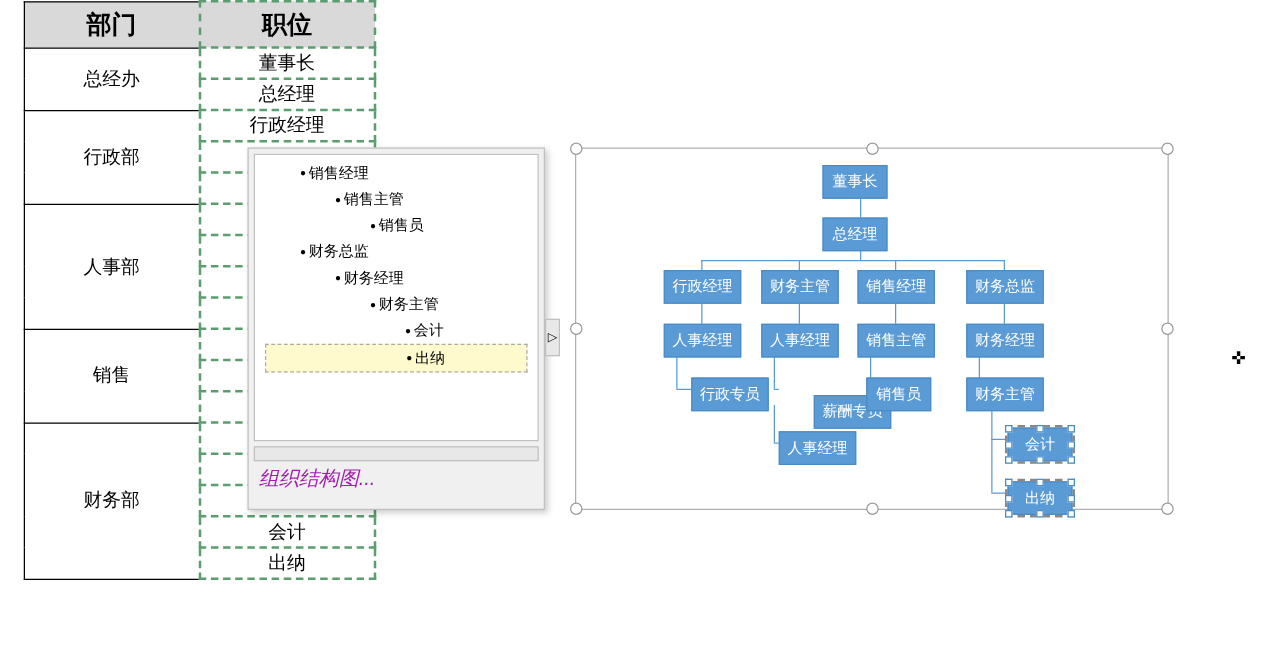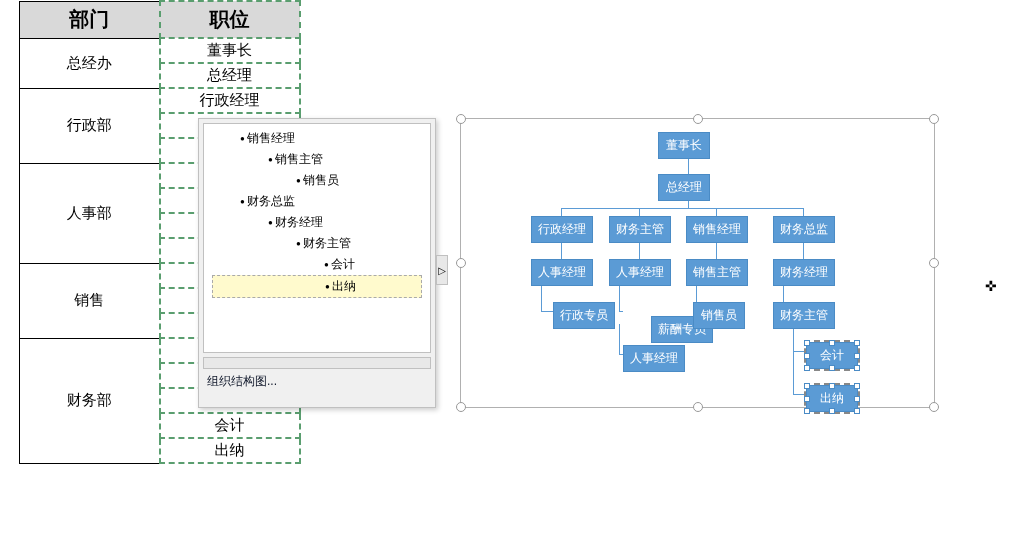--- a/index.html
+++ b/index.html
@@ -14,21 +14,21 @@
     
     
     .text-pane { position: absolute; left: 198px; top: 118px; width: 238px; height: 290px; background: #f0f0f0; border: 1px solid #c0c0c0; box-shadow: 2px 2px 5px rgba(0,0,0,0.2); }
     .text-pane-header { background: linear-gradient(#e8e8e8, #d8d8d8); padding: 3px 6px; font-size: 12px; display: flex; justify-content: space-between; align-items: center; border-bottom: 1px solid #c0c0c0; }
     .text-pane-close { cursor: pointer; color: #666; font-weight: bold; }
     .text-pane-body { background: #fff; margin: 4px; border: 1px solid #c0c0c0; height: 230px; overflow-y: auto; padding: 4px 8px; font-size: 12px; position: relative; }
     .text-item { padding: 2px 0; white-space: pre; }
     .text-item::before { content: "● "; font-size: 8px; vertical-align: middle; }
     .text-item.selected { background: #fffacd; border: 1px dashed #aaa; }
     .text-pane-scroll { height: 12px; background: #e8e8e8; margin: 0 4px; border: 1px solid #c0c0c0; }
-    .text-pane-footer { padding: 4px 8px; font-size: 12px; color: #0f172a; }
+    .text-pane-footer { padding: 4px 8px; font-size: 16px; color: #a21caf; font-style: italic; }
     .expand-btn { position: absolute; left: 436px; top: 255px; width: 12px; height: 30px; background: #e8e8e8; border: 1px solid #c0c0c0; display: flex; align-items: center; justify-content: center; font-size: 10px; cursor: pointer; }
     
     
     .chart-area { position: absolute; left: 460px; top: 118px; width: 475px; height: 290px; border: 1px solid #b0b0b0; }
     .chart-handle { position: absolute; width: 10px; height: 10px; border: 1px solid #999; border-radius: 50%; background: #fff; }
     .ch-tl { left: -5px; top: -5px; }
     .ch-tr { right: -5px; top: -5px; }
     .ch-bl { left: -5px; bottom: -5px; }
     .ch-br { right: -5px; bottom: -5px; }
     .ch-tm { left: 50%; margin-left: -5px; top: -5px; }

